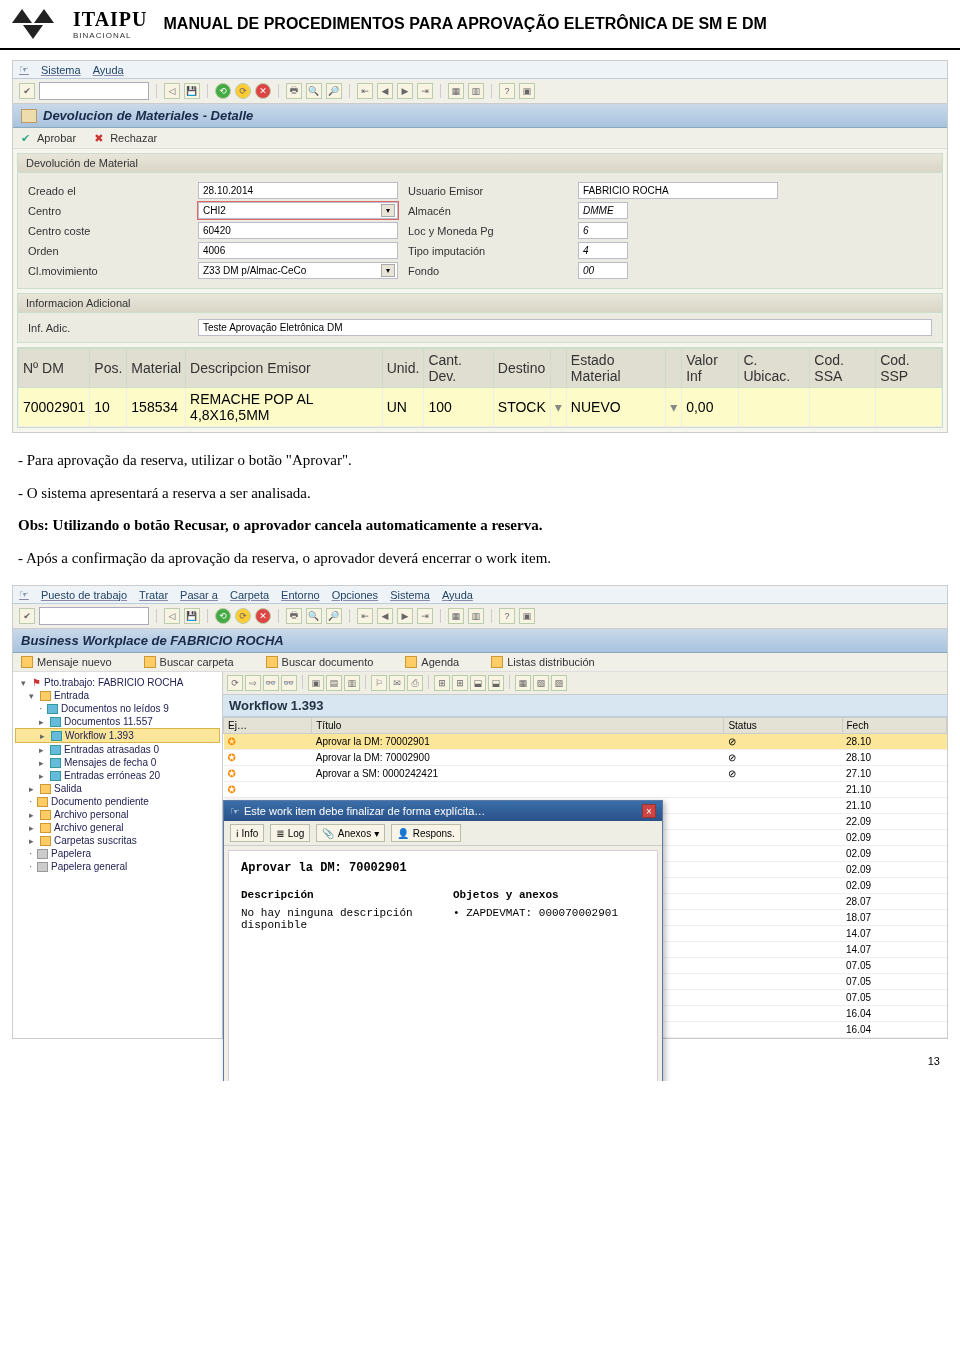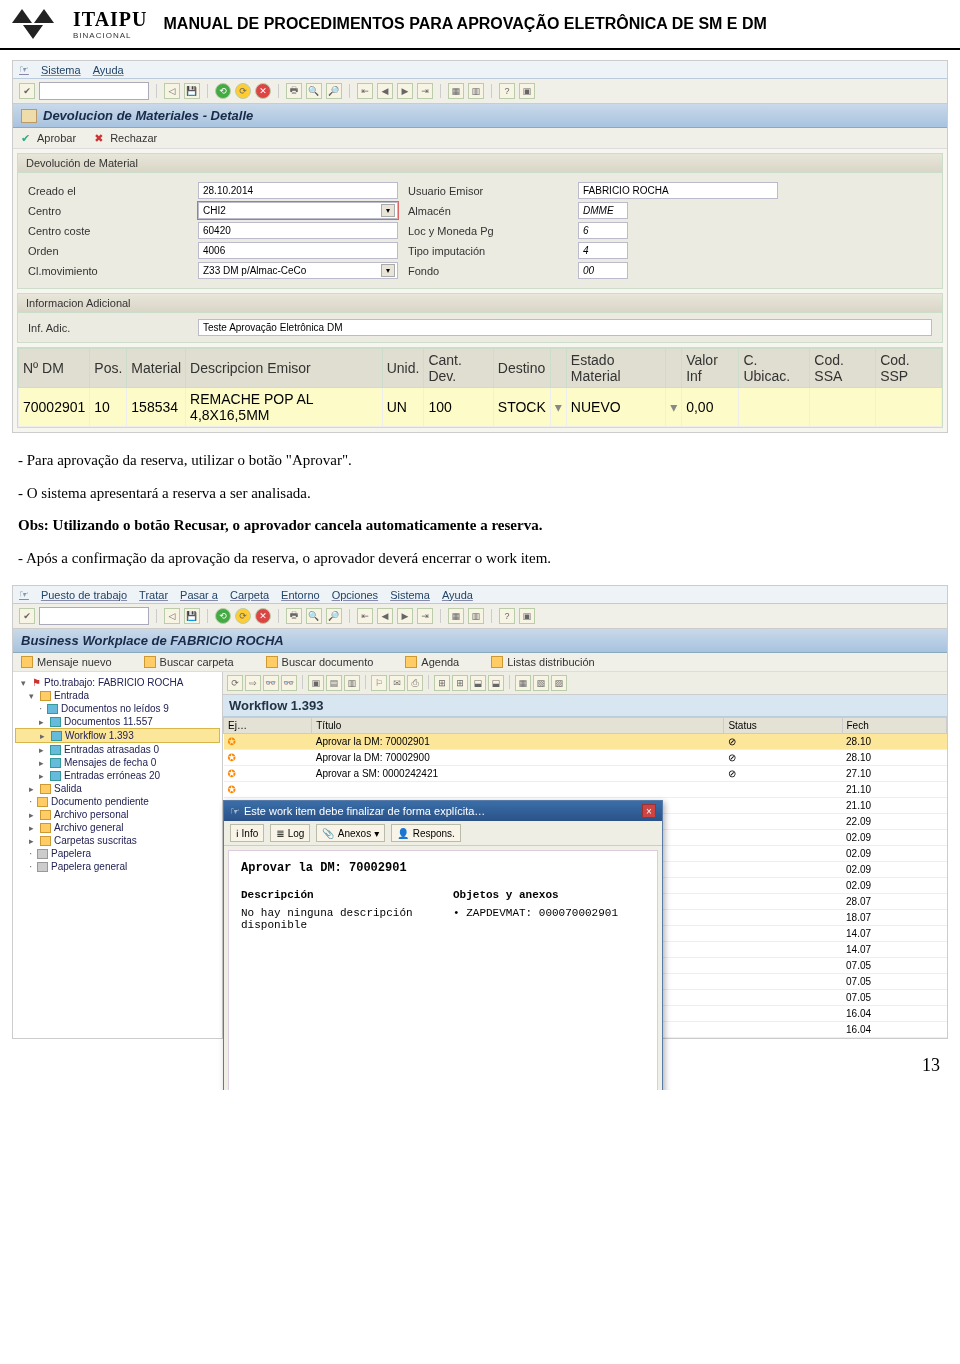--- a/index.html
+++ b/index.html
@@ -75,21 +75,21 @@
   .dlg-close { width: 14px; height: 14px; background: #c44; color: #fff; font-size: 10px; text-align: center; line-height: 14px; border: 1px solid #933; }
   .dlg-toolbar { background: #efeee4; border-bottom: 1px solid #ccc; padding: 3px 6px; display: flex; gap: 6px; font-size: 10px; }
   .dlg-toolbar .tbtn { border: 1px solid #bba; background: #f8f5e8; padding: 1px 5px; display: flex; align-items: center; gap: 3px; }
   .dlg-body { padding: 10px 12px; font-family: "Courier New", monospace; font-size: 11px; height: 260px; background: #fff; margin: 4px; border: 1px solid #dcd; }
   .dlg-body-title { font-weight: bold; font-size: 12px; margin-bottom: 14px; }
   .dlg-cols { display: flex; gap: 20px; margin-top: 10px; }
   .dlg-col { flex: 1; }
   .dlg-col-h { font-weight: bold; margin-bottom: 6px; }
   .dlg-footer { background: #efeee4; border-top: 1px solid #ccc; padding: 4px 6px; display: flex; justify-content: flex-end; gap: 6px; }
   .dlg-footer .fbtn { border: 1px solid #bba; background: #f8f5e8; padding: 2px 8px; font-size: 10px; display: flex; align-items: center; gap: 4px; }
-  .page-num { text-align: right; font-family: Liberation Serif, serif; font-size: 18px; padding: 6px 20px 14px; }
+  .page-num { text-align: right; font-family: Liberation Sans, sans-serif; font-size: 11px; padding: 6px 20px 14px; }
 </style>
 </head>
 <body>
 
 <div class="page-header">
   <div class="logo">
     <div class="logo-shapes">
       <div class="logo-row">
           <div class="logo-tri"></div>
           <div class="logo-tri"></div>

